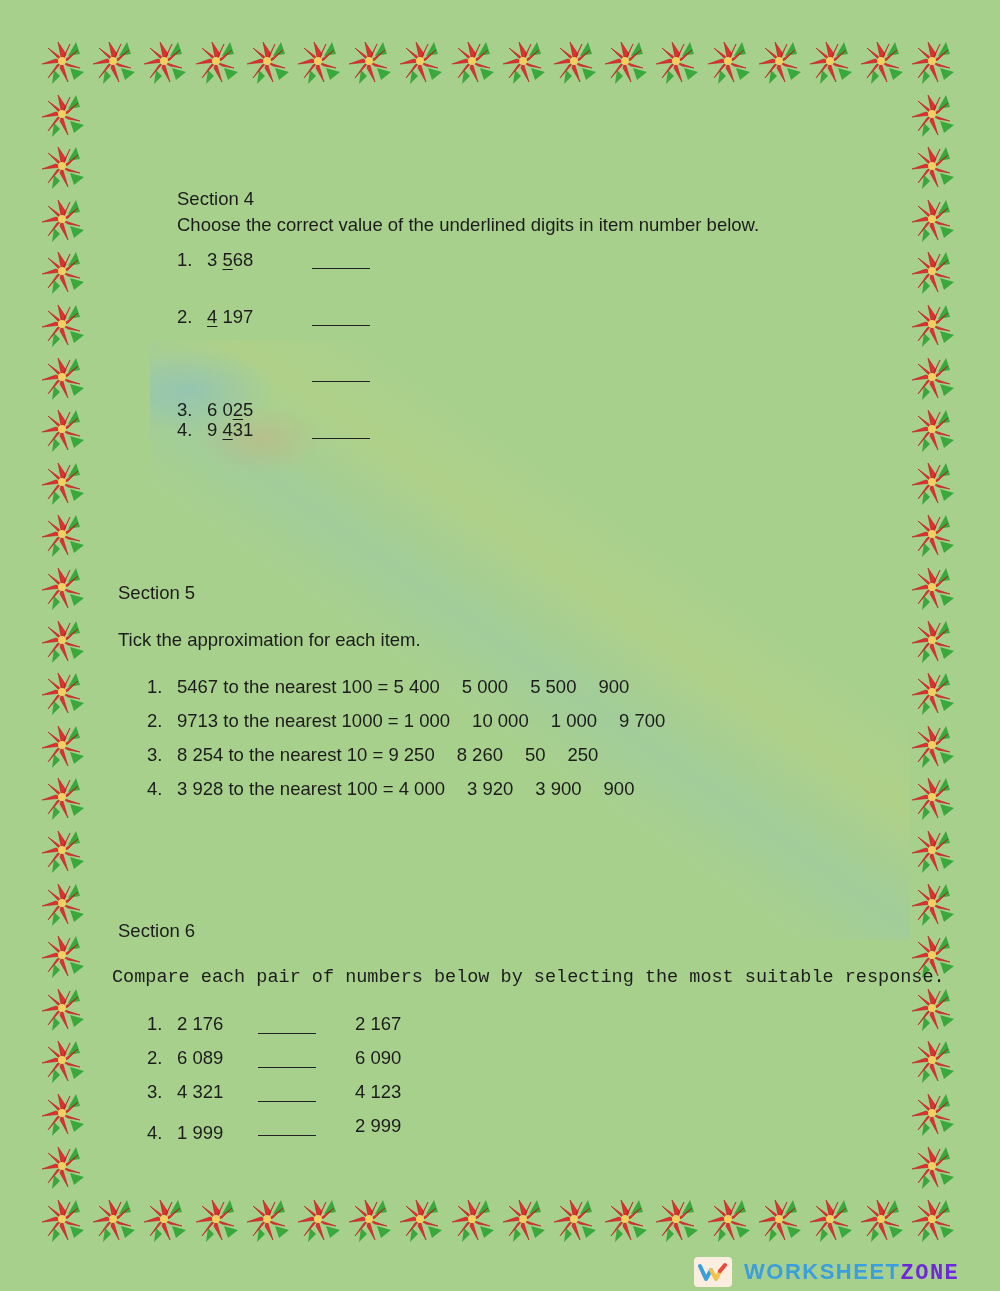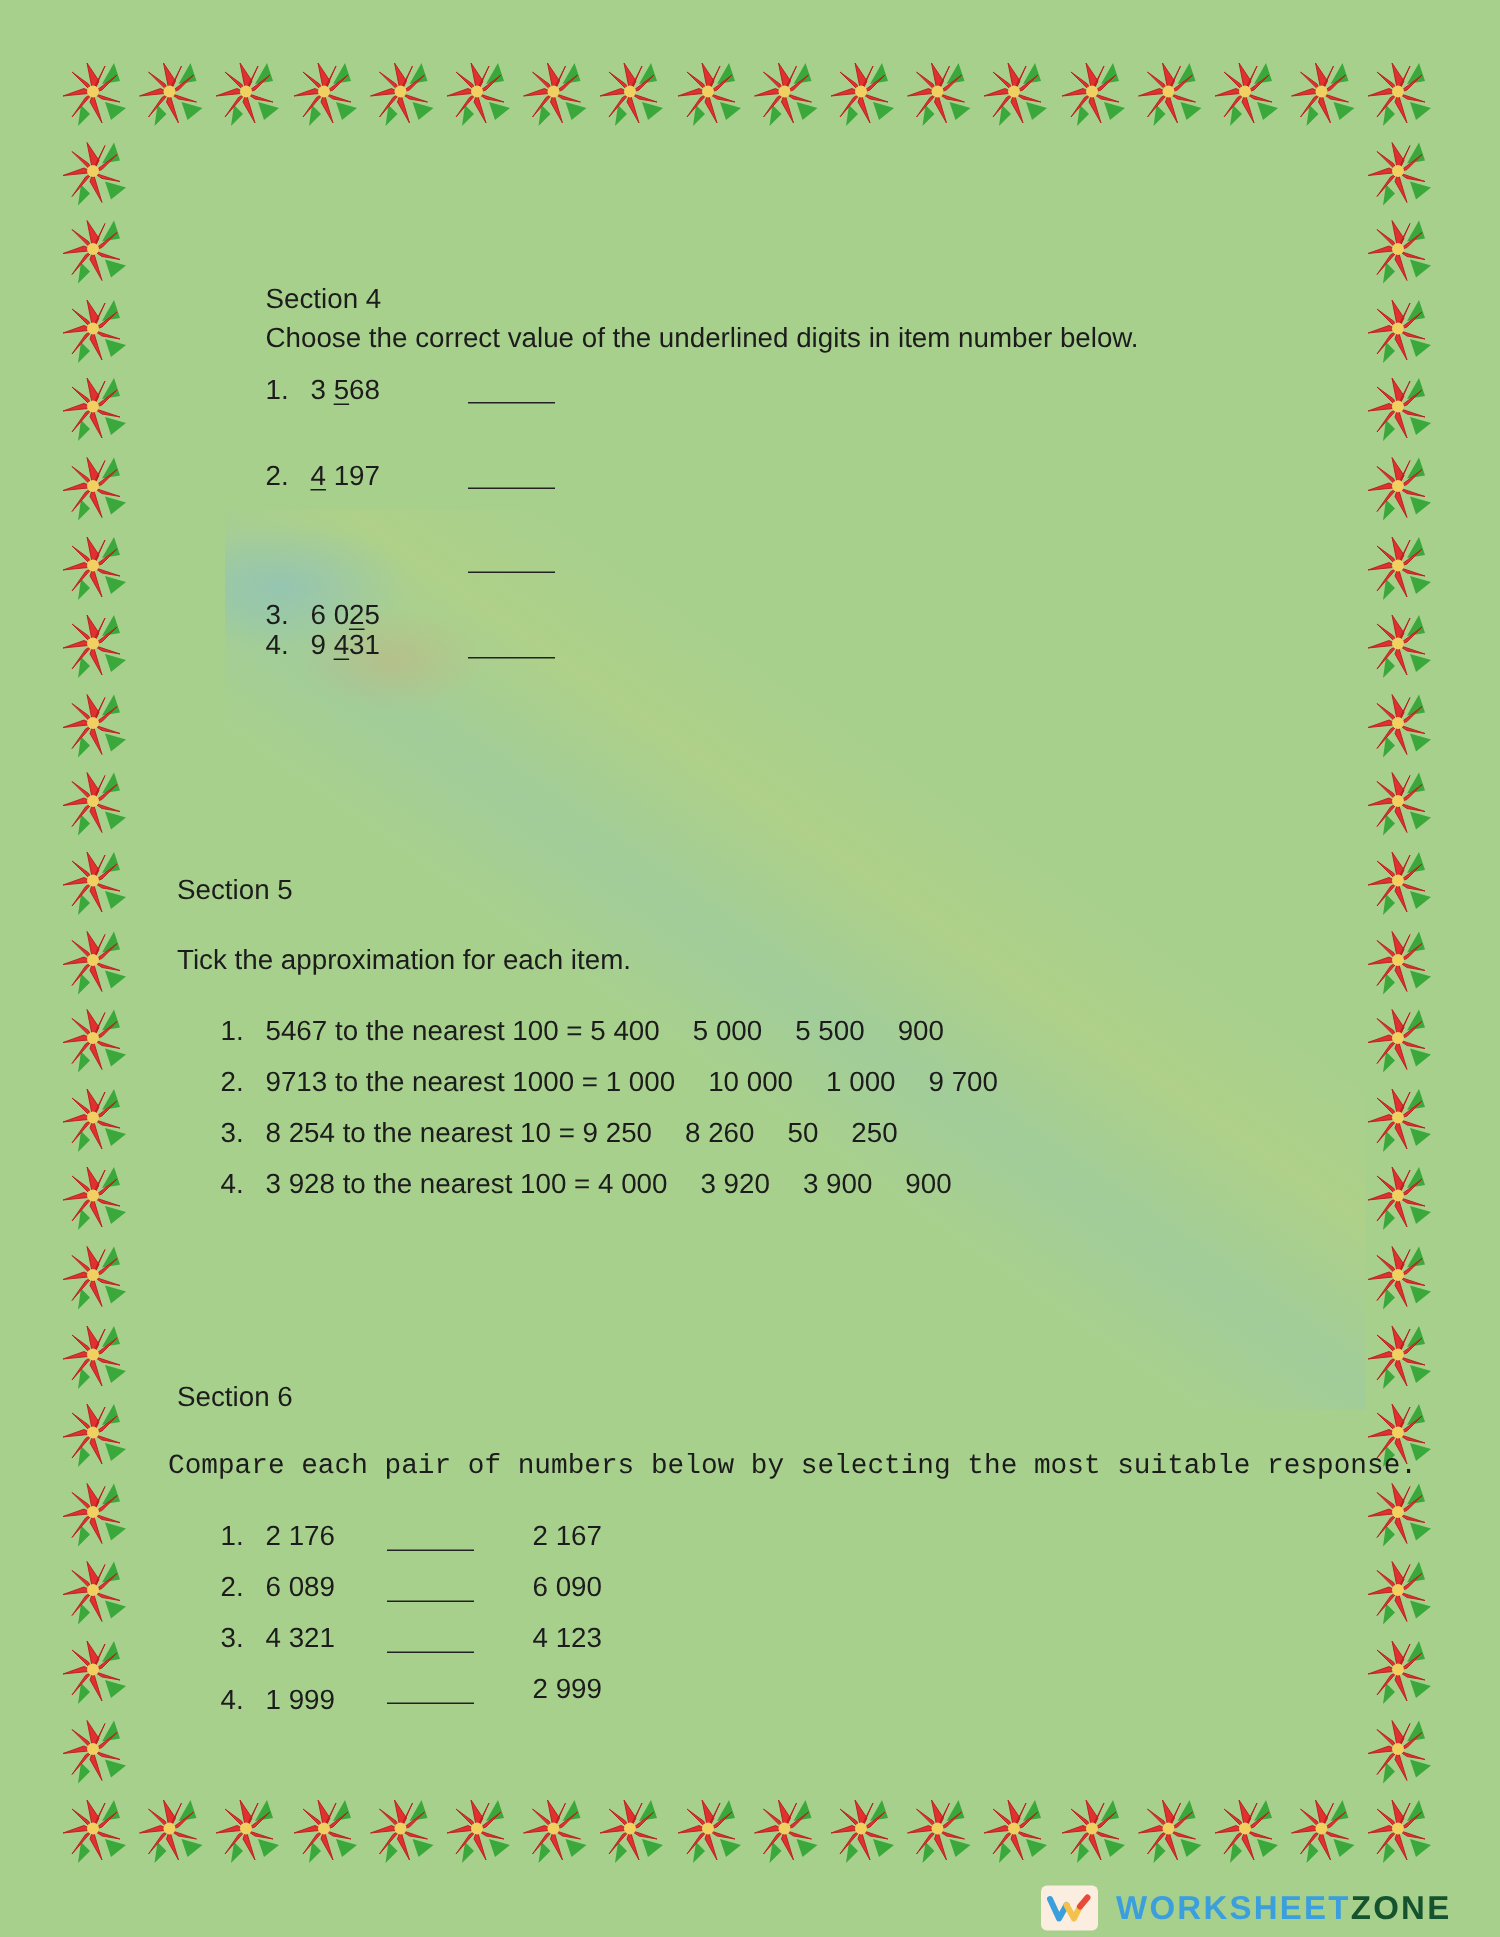--- a/index.html
+++ b/index.html
@@ -25,21 +25,21 @@
   .opt { display:inline-block; margin-left:22px; }
   .num { display:inline-block; width:30px; }
   .logo {
     position:absolute; left:694px; top:1257px; display:flex; align-items:center;
   }
   .logo-badge {
     width:38px; height:30px; background:#fbeee0; border-radius:4px;
     display:flex; align-items:center; justify-content:center; margin-right:12px;
   }
   .logo-text { font-size:22px; font-weight:bold; letter-spacing:1.5px; color:#3a9fdc; }
-  .logo-text .zone { color:#14532d; }
+  .logo-text .zone { color:#6d28d9;font-family:Liberation Mono, monospace; }
 </style>
 </head>
 <body>
 
 <div class="watermark"></div>
 
 <div class="border-layer" id="border">
     <div class="flower" style="left: 37px; top: 37px;"><svg width="50" height="50" viewBox="-25 -25 50 50">
     <g fill="#3aa83a">
       <path d="M6,-6 L14,-20 L18,-8 Z"></path>

